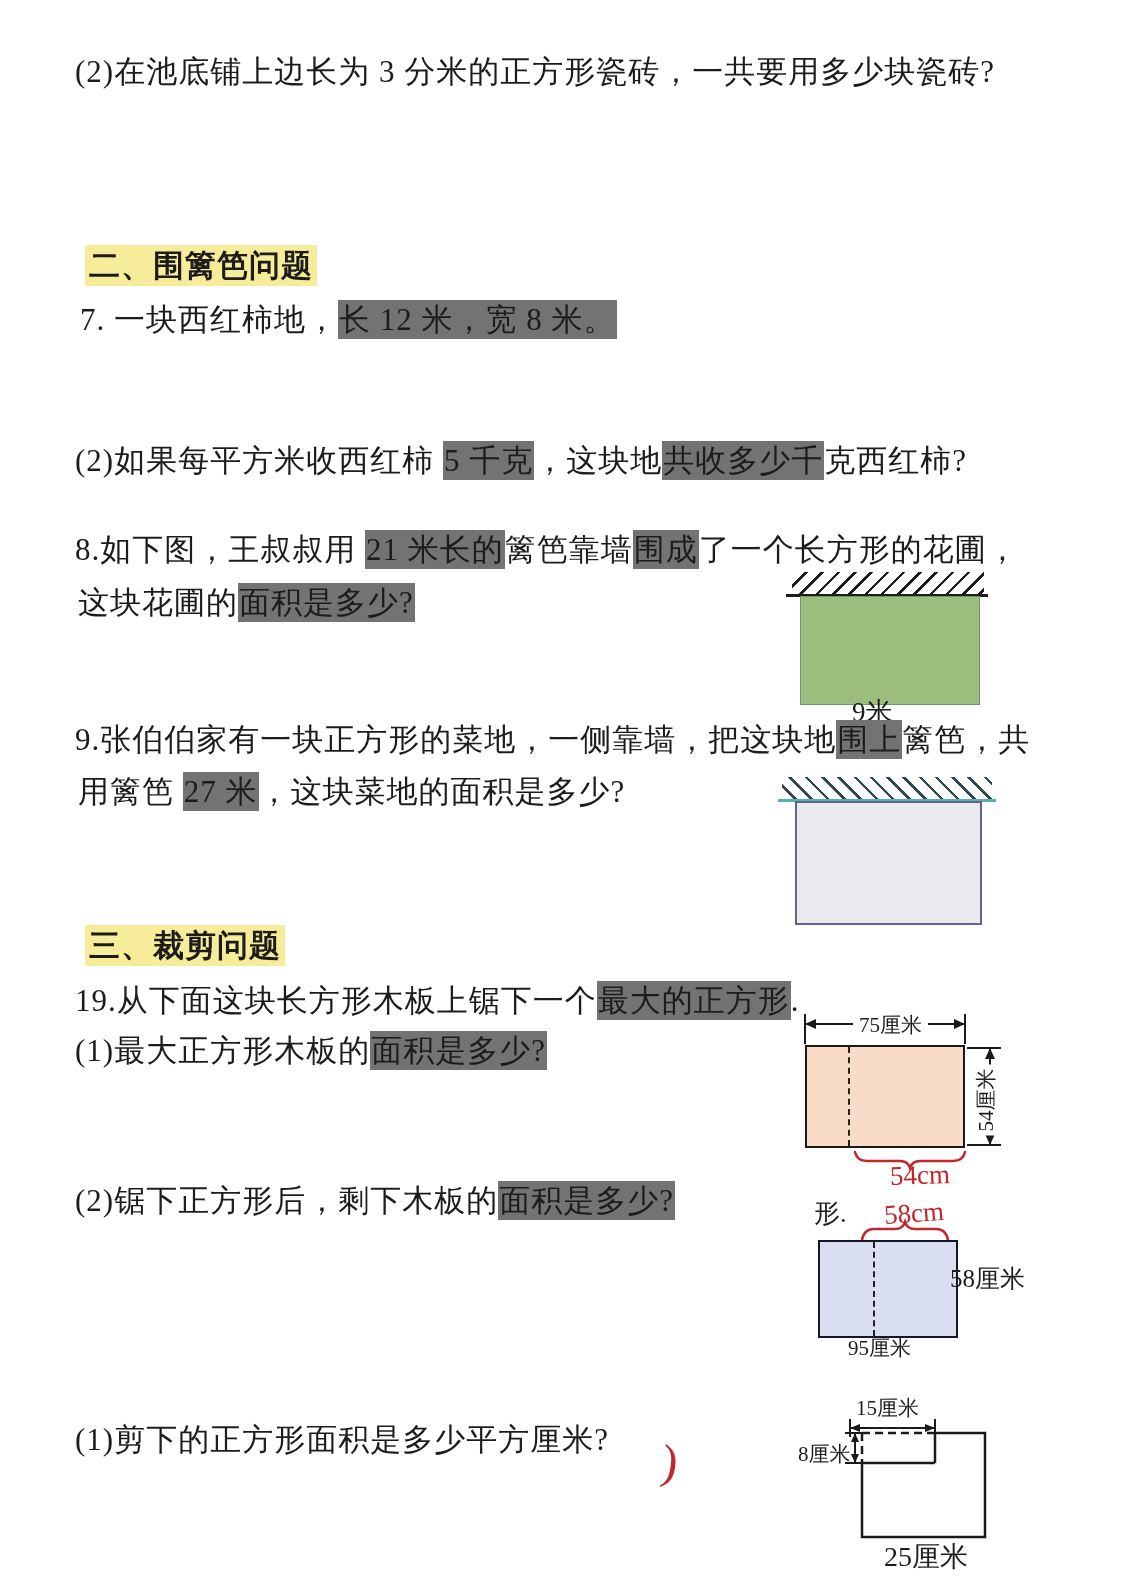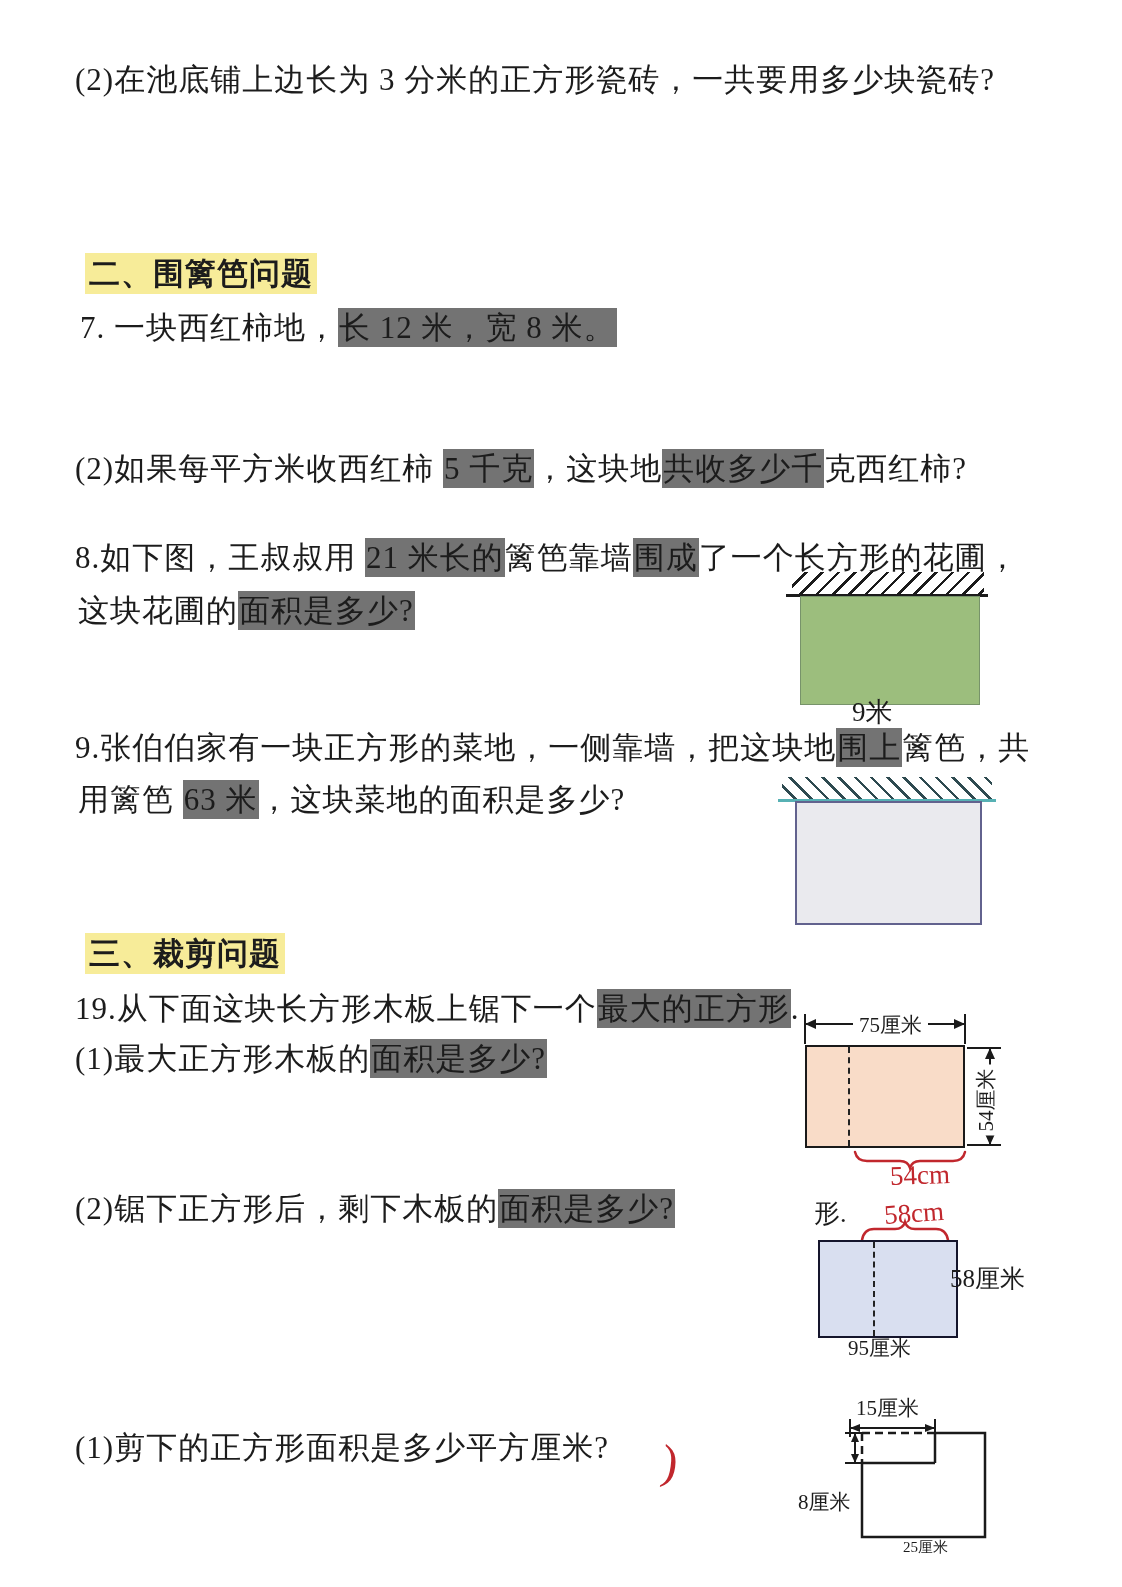--- a/index.html
+++ b/index.html
@@ -1,18 +1,18 @@
 <!DOCTYPE html>
 <html><head>
 <meta charset="utf-8">
 <style>
   html,body{margin:0;padding:0;background:#fff;}
   .page{position:relative;width:1122px;height:1587px;background:#ffffff;overflow:hidden;
         font-family:"Liberation Serif","DejaVu Serif",serif;color:#1c1c1c;}
-  .line{position:absolute;font-size:31px;line-height:1.3;white-space:nowrap;letter-spacing:1px;margin-top:8px;}
+  .line{position:absolute;font-size:31px;line-height:1.3;white-space:nowrap;letter-spacing:1px;}
   .sec{font-weight:bold;font-size:31px;}
   .hl{background:#737373;padding:2px 1px;}
   .hl-y{background:#f7ec99;padding:3px 4px;}
   .lbl{position:absolute;white-space:nowrap;}
   .red{color:#c1272d;}
   svg{position:absolute;overflow:visible;}
   .hatch{position:absolute;}
   .hatch-slash{background:repeating-linear-gradient(135deg,transparent 0 9px,#1b1b1b 9px 11.5px);}
   .hatch-back{background:repeating-linear-gradient(45deg,transparent 0 9px,#2e4a50 9px 11.5px);}
   .wall-black{position:absolute;height:3px;background:#1b1b1b;}
@@ -53,21 +53,21 @@
     <div class="hatch hatch-slash" style="left:792px;top:572px;width:192px;height:23px;"></div>
     <div class="wall-black" style="left:786px;top:594px;width:202px;"></div>
     <div class="rect" style="left:800px;top:596px;width:180px;height:109px;background:#9cbe7d;border:1px solid #77936a;"></div>
     <span class="lbl" style="left:852px;top:694px;font-size:27px;">9米</span>
   </div>
 
   <div class="line" style="left:75px;top:720px;">
     <span>9.张伯伯家有一块正方形的菜地，一侧靠墙，把这块地</span><span class="hl">围上</span><span>篱笆，共</span>
   </div>
   <div class="line" style="left:78px;top:772px;">
-    <span>用篱笆 </span><span class="hl">63 米</span><span>，这块菜地的面积是多少?</span>
+    <span>用篱笆 </span><span class="hl">27 米</span><span>，这块菜地的面积是多少?</span>
   </div>
 
   <div>
     <div class="hatch hatch-back" style="left:782px;top:777px;width:210px;height:23px;"></div>
     <div class="wall-teal" style="left:778px;top:799px;width:218px;"></div>
     <div class="rect" style="left:795px;top:801px;width:187px;height:124px;background:#eaeaee;border:2px solid #62628e;"></div>
   </div>
 
   <div class="line sec" style="left:85px;top:926px;">
     <span class="hl-y">三、裁剪问题</span>
@@ -142,17 +142,17 @@
       <line x1="50" y1="71" x2="68" y2="71" stroke="#1a1a1a" stroke-width="2"></line>
 
       <line x1="67" y1="41" x2="140" y2="41" stroke="#1a1a1a" stroke-width="2.5" stroke-dasharray="8,5"></line>
       <line x1="67" y1="41" x2="67" y2="71" stroke="#1a1a1a" stroke-width="2.5" stroke-dasharray="8,5"></line>
       <line x1="140" y1="41" x2="140" y2="71" stroke="#1a1a1a" stroke-width="2.5"></line>
       <line x1="67" y1="71" x2="140" y2="71" stroke="#1a1a1a" stroke-width="2.5"></line>
 
       <path d="M140,41 L190,41 L190,145 L67,145 L67,71" fill="none" stroke="#1a1a1a" stroke-width="2.5"></path>
     </svg>
     <span class="lbl" style="left:856px;top:1394px;font-size:21px;">15厘米</span>
-    <span class="lbl" style="left:798px;top:1440px;font-size:21px;margin-top:48px;">8厘米</span>
-    <span class="lbl" style="left:884px;top:1538px;font-size:15px;margin-left:19px;">25厘米</span>
+    <span class="lbl" style="left:798px;top:1440px;font-size:21px;">8厘米</span>
+    <span class="lbl" style="left:884px;top:1538px;font-size:28px;">25厘米</span>
   </div>
 
 </div>
 
 </body></html>

